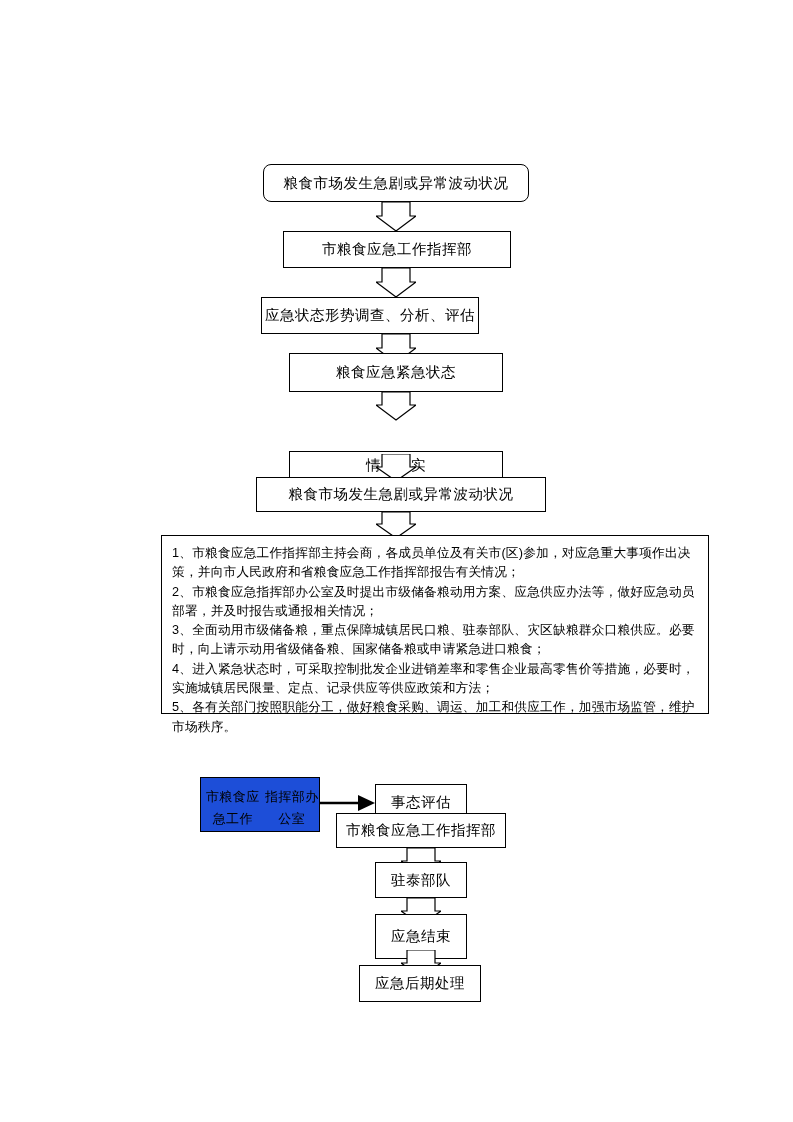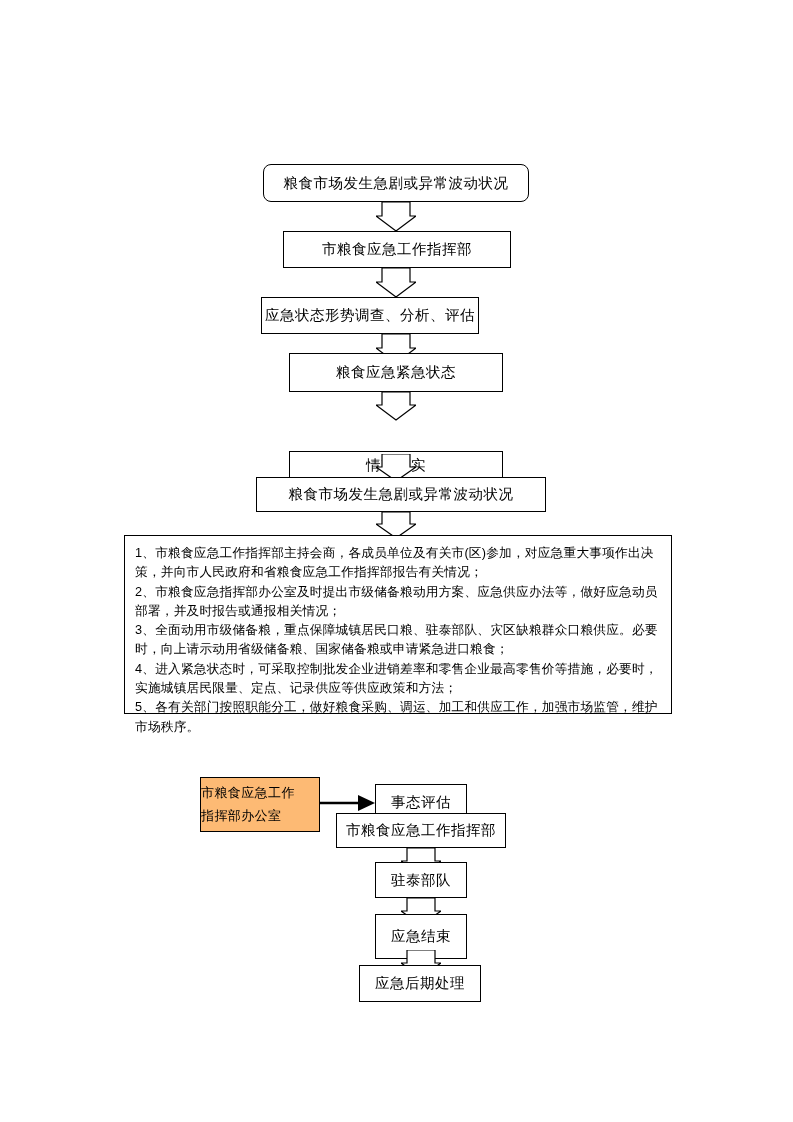--- a/index.html
+++ b/index.html
@@ -38,33 +38,34 @@
     position: absolute;
     box-sizing: border-box;
     border: 1px solid #000000;
     background: #ffffff;
     font-size: 12.7px;
     line-height: 1.52;
     letter-spacing: 0.2px;
     padding: 8px 9px 8px 10px;
     text-align: left;
     white-space: pre-wrap;
+    margin-left: 37px;
   }
   .office {
     position: absolute;
     box-sizing: border-box;
     border: 1px solid #000000;
-    background: #fdba74;
+    background: #1d4ed8;
     font-size: 13px;
     line-height: 1.75;
     letter-spacing: 0.4px;
     text-align: center;
     display: flex;
-    flex-direction: column;
-    align-items: flex-start;
+    flex-direction: row;
+    align-items: flex-end;
     justify-content: center;
   }
   
   .arrow {
     position: absolute;
   }
   .arrow svg {
     display: block;
   }
 </style>

